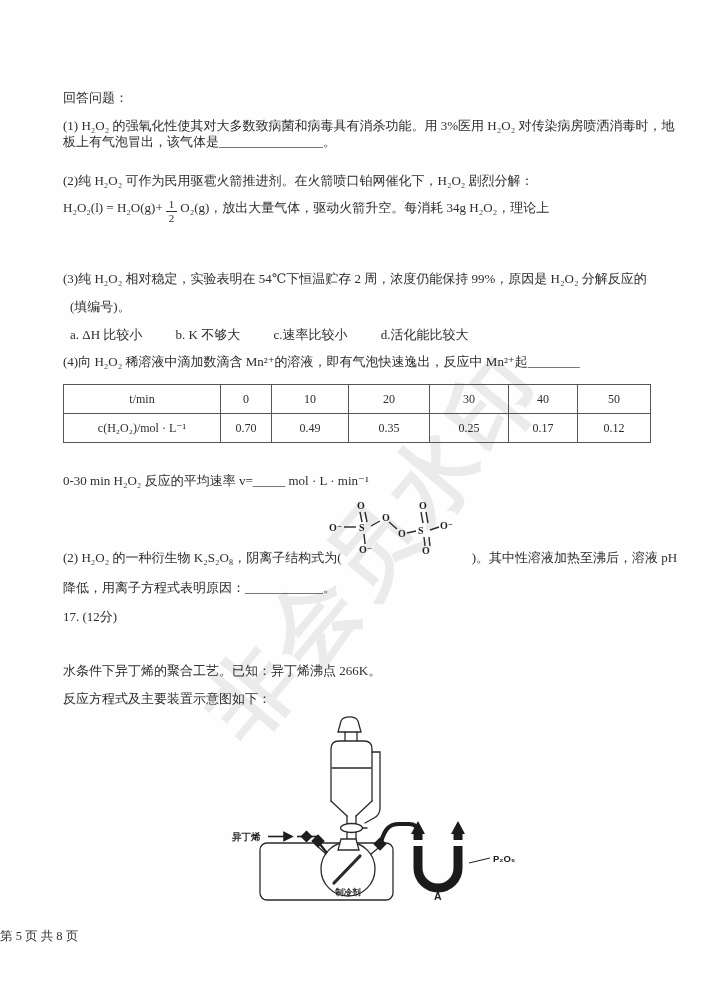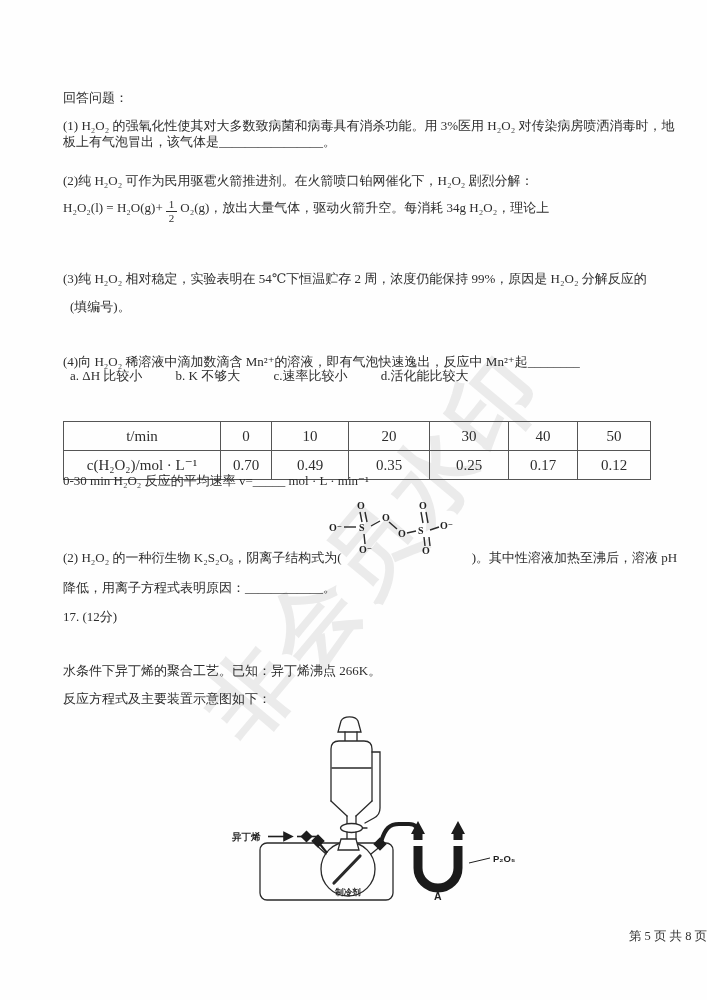--- a/index.html
+++ b/index.html
@@ -11,50 +11,50 @@
     font-family:"Liberation Serif","DejaVu Serif",serif;
     color:#2d2d2d;
   }
   .line{
     position:absolute;left:63px;
     white-space:nowrap;
     font-size:13px;line-height:20px;
   }
   .indent1{padding-left:7px;}
   .indent2{padding-left:28px;}
-  .opt{display:inline-block;margin-right:30px;margin-top:41px;}
+  .opt{display:inline-block;margin-right:30px;}
   .frac{
     display:inline-flex;flex-direction:column;
     vertical-align:middle;text-align:center;
     font-size:11px;line-height:1.15;margin:0 3px;
   }
   .frac .num{border-bottom:1px solid #2d2d2d;padding:0 3px;}
   table.dtable{
-    position:absolute;left:63px;top:421px;
+    position:absolute;left:63px;top:384px;
     border-collapse:collapse;
-    font-size:15px;color:#2d2d2d;
+    font-size:12px;color:#2d2d2d;
   }
   table.dtable td{
     border:1px solid #555;
     height:28px;text-align:center;
     padding:0 4px;
   }
   td.c0{width:148px;} td.c1{width:42px;} td.c2{width:68px;}
   td.c3{width:72px;} td.c4{width:70px;} td.c5{width:60px;} td.c6{width:64px;}
   .watermark{
     position:absolute;left:138px;top:484px;
     width:480px;
     transform:rotate(-50deg);
     font-size:88px;font-weight:bold;letter-spacing:6px;
     color:rgba(110,110,110,0.13);
     white-space:nowrap;pointer-events:none;
   }
   .footer{
     position:absolute;left:0;top:928px;width:707px;
-    text-align:right;font-size:12.5px;color:#333;
+    text-align:left;font-size:12.5px;color:#333;
   }
   .structure{position:absolute;left:323px;top:496px;}
   .apparatus{position:absolute;left:228px;top:712px;}
   .gap5{display:inline-block;width:130px;}
 </style>
 </head>
 <body>
 
 <div class="page">
 

